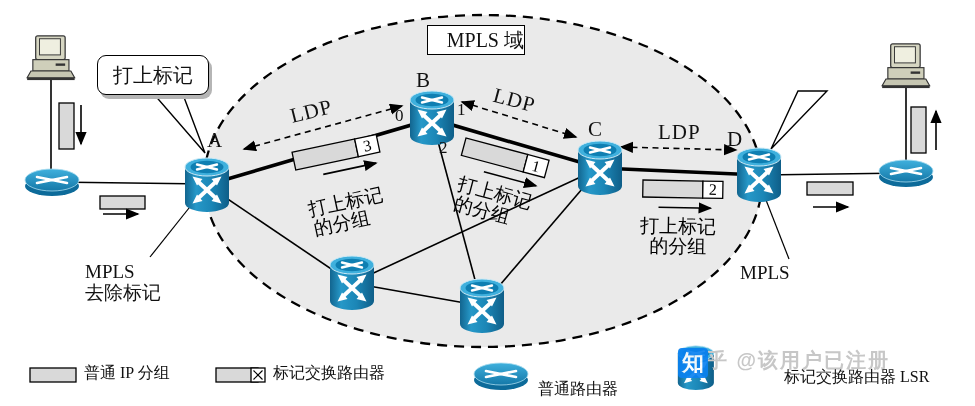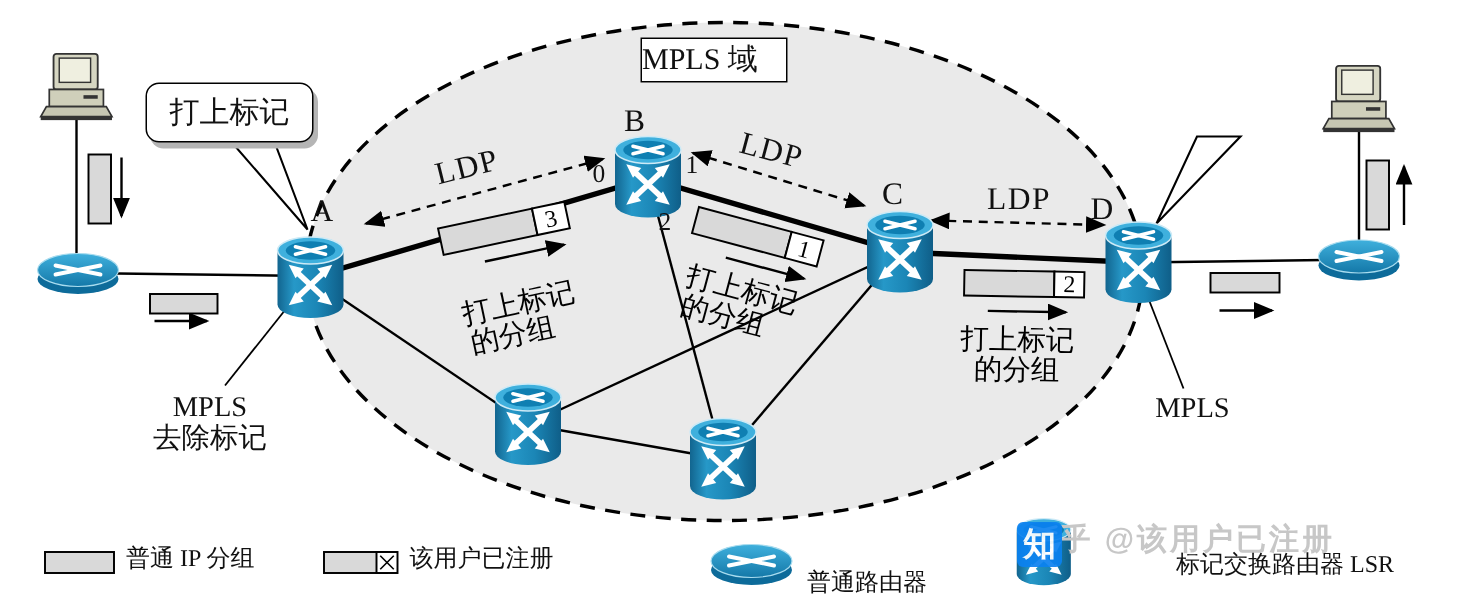--- a/index.html
+++ b/index.html
@@ -4,24 +4,24 @@
 <style>
   html,body{margin:0;padding:0;}
   body{width:975px;height:406px;position:relative;background:#ffffff;overflow:hidden;
        font-family:"Liberation Serif","DejaVu Serif",serif;}
   #stage{position:absolute;inset:0;width:975px;height:406px;}
   svg{position:absolute;left:0;top:0;}
   .lbl{position:absolute;color:#111;white-space:nowrap;line-height:1.1;}
   .node-letter{font-size:21px;}
   .port{font-size:17px;}
   .ldp{font-size:21px;letter-spacing:1px;}
-  .boxed{background:#ffffff;border:1.4px solid #000;text-align:left;}
+  .boxed{background:#ffffff;border:1.4px solid #000;text-align:right;}
   .callout{background:#ffffff;border:1.6px solid #000;border-radius:9px;text-align:center;
            font-size:20px;box-shadow:3px 4px 0 #b5b5b5;}
-  .two-line{text-align:center;font-size:19px;line-height:21px;}
+  .two-line{text-align:left;font-size:19px;line-height:21px;}
   .legend-text{font-size:16px;}
   .wm-text{font-size:20px;color:#c7c7c7;letter-spacing:2px;font-weight:bold;
            font-family:"Liberation Sans","DejaVu Sans",sans-serif;}
   .wm-logo{background:#0b82f0;border-radius:4px;color:#fff;text-align:center;
            font-size:22px;line-height:30px;font-weight:bold;opacity:.92;
            font-family:"Liberation Sans","DejaVu Sans",sans-serif;}
 </style>
 </head>
 <body>
 
@@ -203,17 +203,17 @@
   <div>去除标记</div>
 </div>
 <div class="lbl two-line" style="left:740px;top:262px;width:110px;">
   <div>MPLS</div>
 </div>
 
 <div class="lbl wm-text" style="left:707px;top:349px;">乎 @该用户已注册</div>
 <div class="lbl wm-logo" style="left:678px;top:348px;width:30px;height:30px;">知</div>
 
 <div class="lbl legend-text" style="left:84px;top:364px;">普通 IP 分组</div>
-<div class="lbl legend-text" style="left:273px;top:364px;">该用户已注册</div>
+<div class="lbl legend-text" style="left:273px;top:364px;">标记交换路由器</div>
 <div class="lbl legend-text" style="left:538px;top:380px;">普通路由器</div>
 <div class="lbl legend-text" style="left:736px;top:368px;margin-left:48px;">标记交换路由器 LSR</div>
 
 </div>
 
 </body></html>

